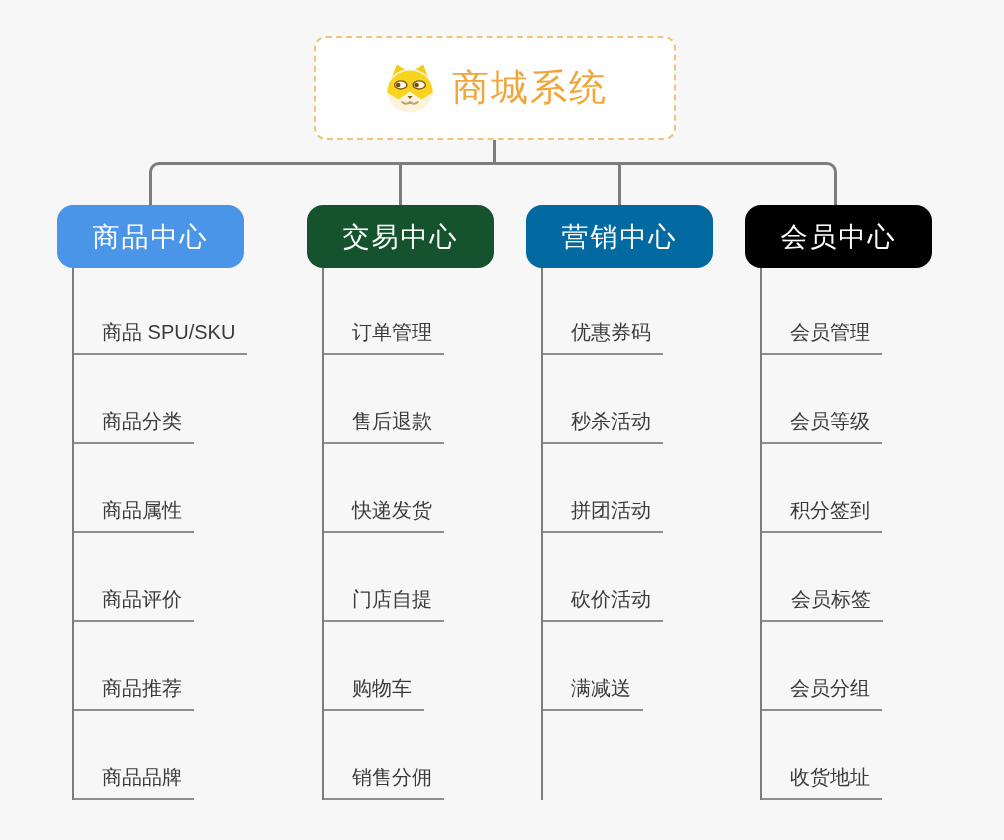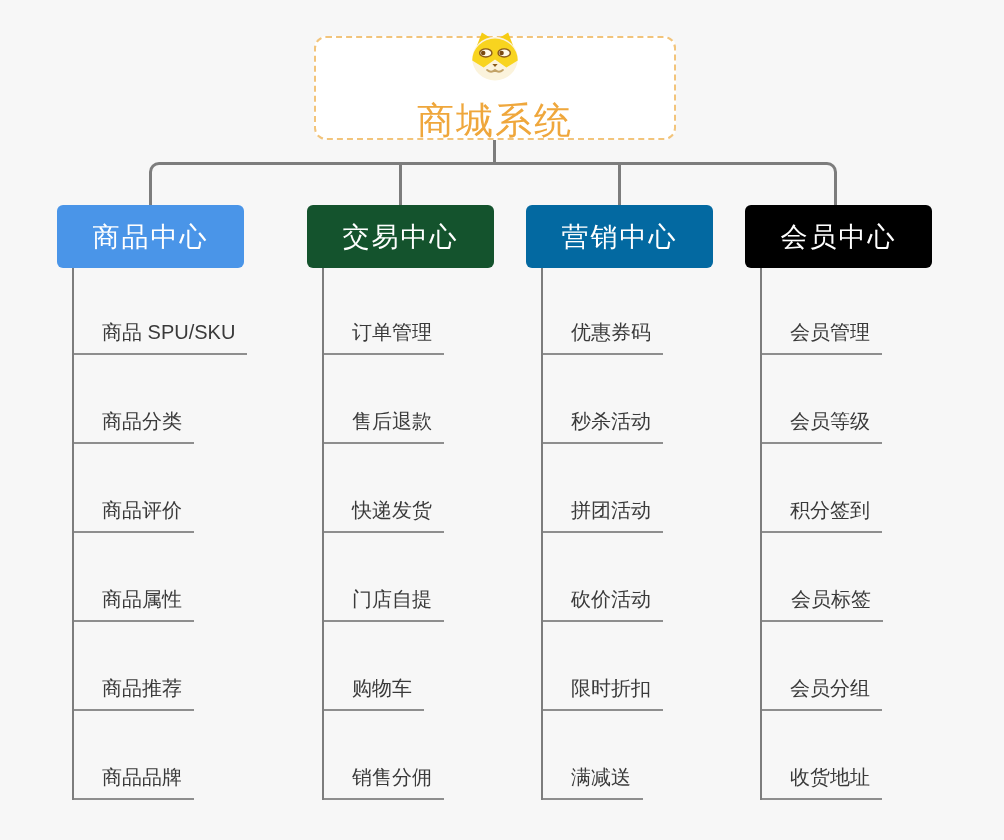--- a/index.html
+++ b/index.html
@@ -9,21 +9,21 @@
     font-family:"Liberation Sans","DejaVu Sans",sans-serif;
     position:relative;overflow:hidden;
   }
   #canvas{position:absolute;inset:0;}
 
   
   .root-node{
     position:absolute;left:314px;top:36px;width:362px;height:104px;
     background:#FFFFFF;border:2px dashed #F2C47B;border-radius:12px;
     box-sizing:border-box;
-    display:flex;align-items:center;justify-content:center;gap:14px;flex-direction:column;
+    display:flex;align-items:center;justify-content:center;gap:14px;
   }
   .root-title{
     font-size:37px;letter-spacing:2px;color:#EFA73C;white-space:nowrap;
   }
   .root-icon{width:56px;height:52px;flex:0 0 auto;}
 
   
   .stem{
     position:absolute;left:493px;top:140px;width:3px;height:24px;
     background:var(--line,#7D7D7D);
@@ -39,21 +39,21 @@
   .bus-drop{
     position:absolute;top:163px;width:3px;height:42px;
     background:var(--line,#7D7D7D);
   }
 
   
   .branch{
     position:absolute;top:205px;width:187px;
   }
   .branch-header{
-    width:187px;height:63px;border-radius:6px;
+    width:187px;height:63px;border-radius:16px;
     display:flex;align-items:center;justify-content:center;
     color:#FFFFFF;font-size:27px;letter-spacing:2px;white-space:nowrap;
   }
   .branch-trunk{
     position:absolute;left:15px;top:63px;width:2px;height:532px;
     background:var(--line,#7D7D7D);
   }
   .branch-items{margin-left:15px;}
   .branch-item{
     height:89px;display:flex;align-items:flex-end;
@@ -97,24 +97,24 @@
         <div class="branch-header" style="background: rgb(74, 149, 232);">商品中心</div>
         <div class="branch-trunk" style="height: 532px;"></div>
         <div class="branch-items">
           <div class="branch-item">
             <span class="branch-item-label" style="border-bottom-color: rgb(142, 142, 142);">商品 SPU/SKU</span>
           </div>
           <div class="branch-item">
             <span class="branch-item-label" style="border-bottom-color: rgb(142, 142, 142);">商品分类</span>
           </div>
           <div class="branch-item">
-            <span class="branch-item-label" style="border-bottom-color: rgb(142, 142, 142);">商品评价</span>
+            <span class="branch-item-label" style="border-bottom-color: rgb(142, 142, 142);">商品属性</span>
           </div>
           <div class="branch-item">
-            <span class="branch-item-label" style="border-bottom-color: rgb(142, 142, 142);">商品属性</span>
+            <span class="branch-item-label" style="border-bottom-color: rgb(142, 142, 142);">商品评价</span>
           </div>
           <div class="branch-item">
             <span class="branch-item-label" style="border-bottom-color: rgb(142, 142, 142);">商品推荐</span>
           </div>
           <div class="branch-item">
             <span class="branch-item-label" style="border-bottom-color: rgb(142, 142, 142);">商品品牌</span>
           </div>
         </div>
       </div>
       <div class="branch" style="left: 307px;">
@@ -151,23 +151,20 @@
           <div class="branch-item">
             <span class="branch-item-label" style="border-bottom-color: rgb(142, 142, 142);">秒杀活动</span>
           </div>
           <div class="branch-item">
             <span class="branch-item-label" style="border-bottom-color: rgb(142, 142, 142);">拼团活动</span>
           </div>
           <div class="branch-item">
             <span class="branch-item-label" style="border-bottom-color: rgb(142, 142, 142);">砍价活动</span>
           </div>
           <div class="branch-item">
-            <span class="branch-item-label" style="border-bottom-color: rgb(142, 142, 142);">限时折扣</span>
-          </div>
-          <div class="branch-item">
             <span class="branch-item-label" style="border-bottom-color: rgb(142, 142, 142);">满减送</span>
           </div>
         </div>
       </div>
       <div class="branch" style="left: 745px;">
         <div class="branch-header" style="background: #000000;">会员中心</div>
         <div class="branch-trunk" style="height: 532px;"></div>
         <div class="branch-items">
           <div class="branch-item">
             <span class="branch-item-label" style="border-bottom-color: rgb(142, 142, 142);">会员管理</span>

